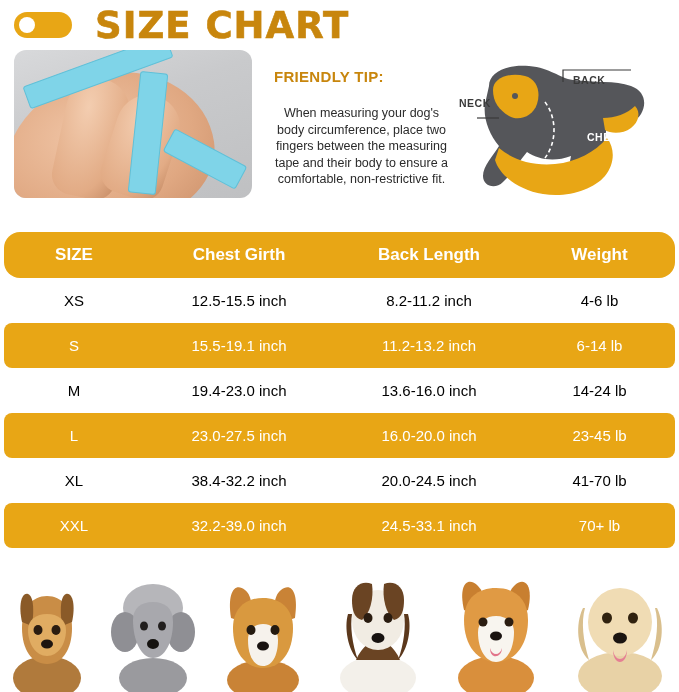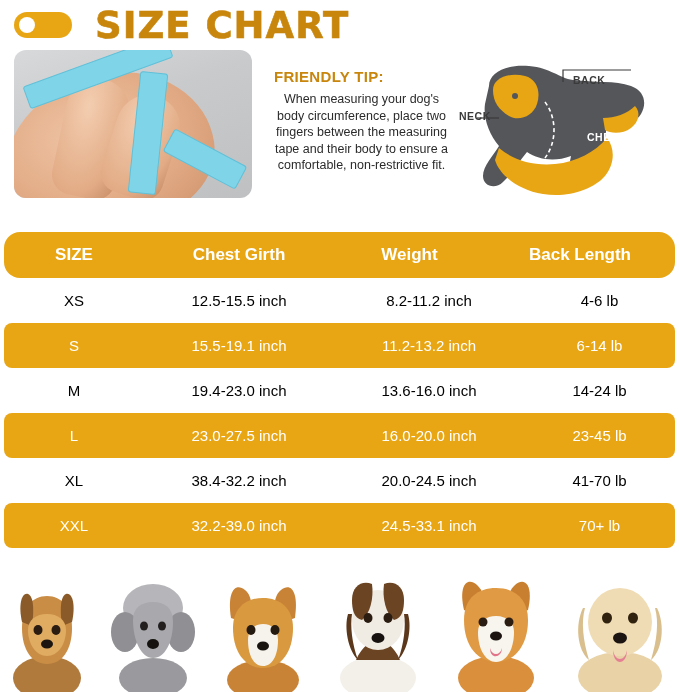--- a/index.html
+++ b/index.html
@@ -114,21 +114,21 @@
   .tip {
     flex: 1;
     padding: 18px 6px 0 22px;
     min-width: 0;
   }
   .tip-title {
     color: #c8860d;
     font-size: 15px;
     font-weight: bold;
     letter-spacing: 0.3px;
-    margin-bottom: 6px;
+    margin-bottom: 20px;
   }
   .tip-body {
     font-size: 12.5px;
     line-height: 1.32;
     color: #2b2b2b;
     max-width: 182px;
     text-align: center;
   }
 
   
@@ -140,21 +140,21 @@
     margin-top: 6px;
   }
   .diagram svg { display: block; }
   .diag-label {
     position: absolute;
     font-size: 10.5px;
     font-weight: bold;
     letter-spacing: 0.5px;
   }
   .lbl-back { left: 118px; top: 18px; color: #3a3a3a; }
-  .lbl-neck { left: 4px; top: 54px; color: #3a3a3a; }
+  .lbl-neck { left: 4px; top: 41px; color: #3a3a3a; }
   .lbl-chest { left: 132px; top: 75px; color: #ffffff; }
 
   
   .table {
     margin: 8px 4px 0 4px;
     width: 671px;
   }
   .trow {
     display: flex;
     align-items: center;
@@ -257,22 +257,22 @@
     <div class="diag-label lbl-neck">NECK</div>
     <div class="diag-label lbl-chest">CHEST</div>
   </div>
 </div>
 
 <div class="table">
 
   <div class="trow head">
     <div class="cell c-size">SIZE</div>
     <div class="cell c-chest">Chest Girth</div>
+    <div class="cell c-back">Back Length</div>
     <div class="cell c-weight">Weight</div>
-    <div class="cell c-back">Back Length</div>
   </div>
 
   <div class="trow even">
     <div class="cell c-size">XS</div>
     <div class="cell c-chest">12.5-15.5 inch</div>
     <div class="cell c-back">8.2-11.2 inch</div>
     <div class="cell c-weight">4-6 lb</div>
   </div>
 
   <div class="trow odd">

